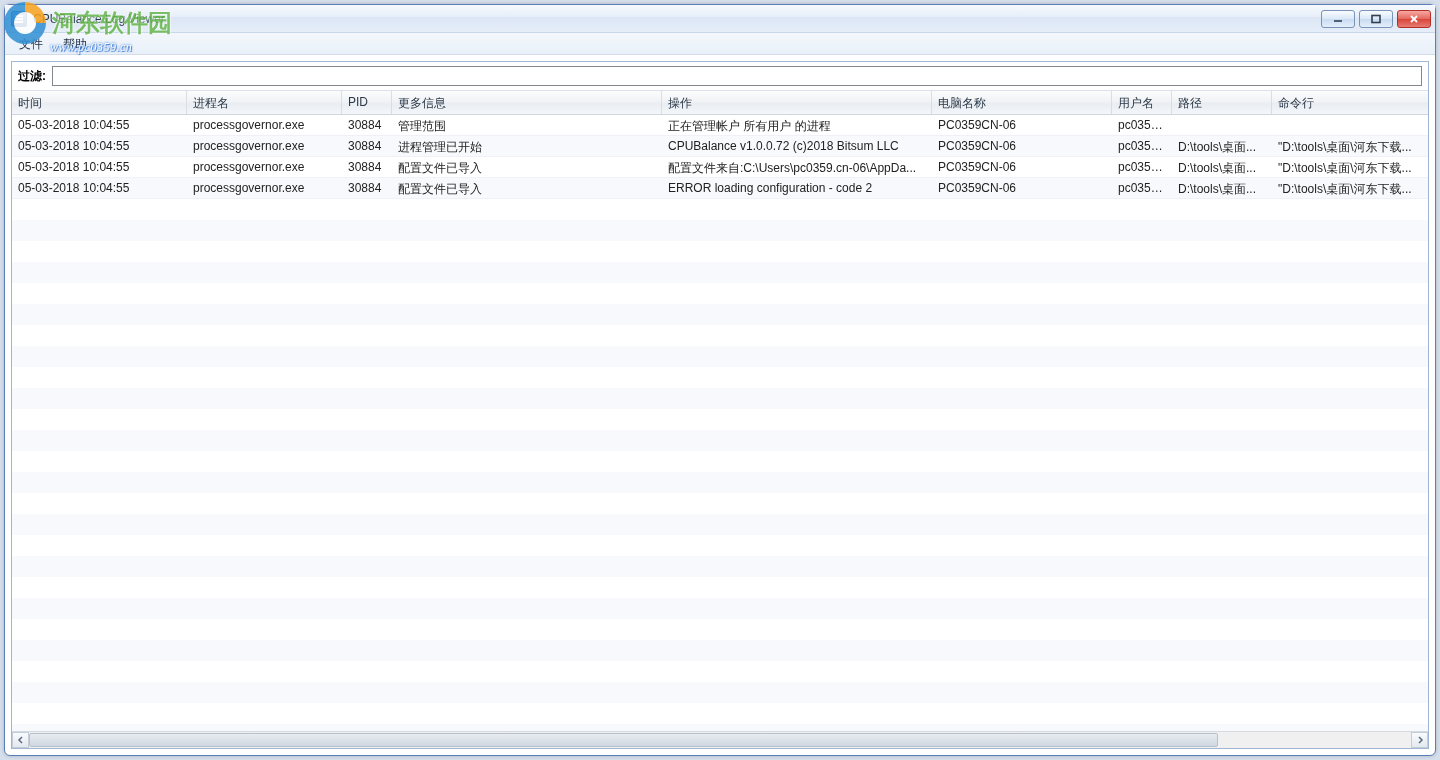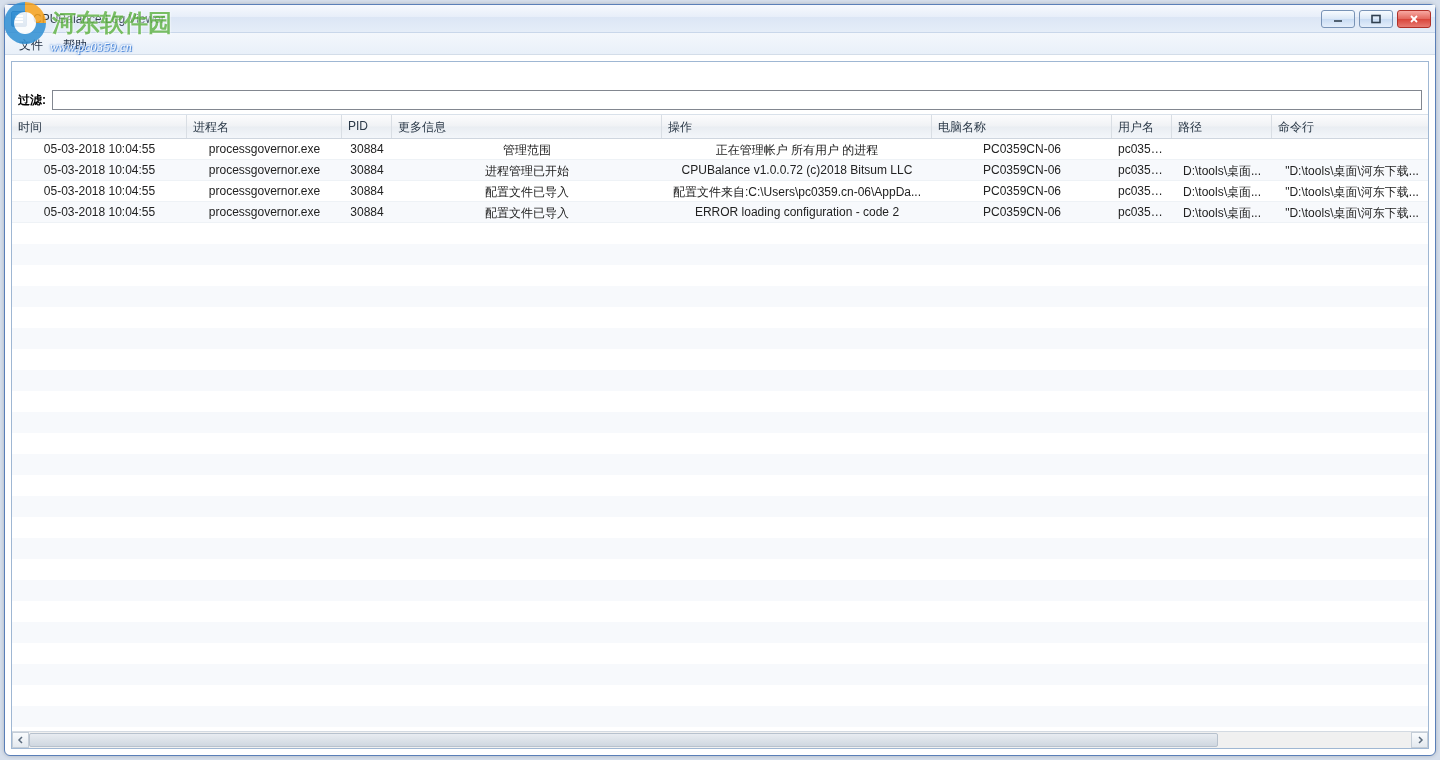--- a/index.html
+++ b/index.html
@@ -53,41 +53,40 @@
     background: linear-gradient(#f7a9a2,#e46a60 48%,#d9463b 52%,#e77a72);
     border-color: #b03028;
   }
   .win-btn svg { width: 12px; height: 10px; }
   .win-btn.min svg line, .win-btn.max svg rect { stroke:#304050; stroke-width:1.6; fill:none; }
   .win-btn.close svg line { stroke:#fff; stroke-width:1.8; }
   .menubar {
     height: 22px;
     background: linear-gradient(#f3f7fc,#e9f0f9);
     border-bottom: 1px solid #d3dde9;
-    display: flex; align-items: center;
+    display: flex; align-items: flex-start;
     padding-left: 4px;
   }
   .menu-item {
     padding: 3px 10px 0;
     color: #243246; cursor: pointer;
   }
   .content {
     flex: 1 1 auto;
     display: flex; flex-direction: column;
     margin: 6px;
     border: 1px solid #9fb7d3;
     background: #fff;
     min-height: 0;
   }
   .filter-row {
     display: flex; align-items: center;
     padding: 4px 6px;
     gap: 6px;
     border-bottom: 1px solid #d9e1ea;
-    margin-top: 24px;
   }
   .filter-label { font-weight: bold; white-space: nowrap; }
   .filter-input {
     flex: 1 1 auto; height: 20px;
     border: 1px solid #828790; padding: 1px 4px;
     font-family: inherit; font-size: 12px;
     background:#fff;
   }
   .table-wrap {
     flex: 1 1 auto;
@@ -124,21 +123,20 @@
       );
   }
   .trow {
     height: 21px;
     border-bottom: 1px solid #eef2f6;
   }
   .td {
     padding: 3px 6px;
     white-space: nowrap; overflow: hidden; text-overflow: ellipsis;
     color: #222;
-    text-align: center;
   }
   .hscroll {
     height: 17px;
     border-top: 1px solid #d3dae2;
     background: #f0f0f0;
     position: relative;
   }
   .hscroll .track {
     position: absolute; left: 17px; right: 17px; top: 0; bottom: 0;
     background: #f0f0f0;

